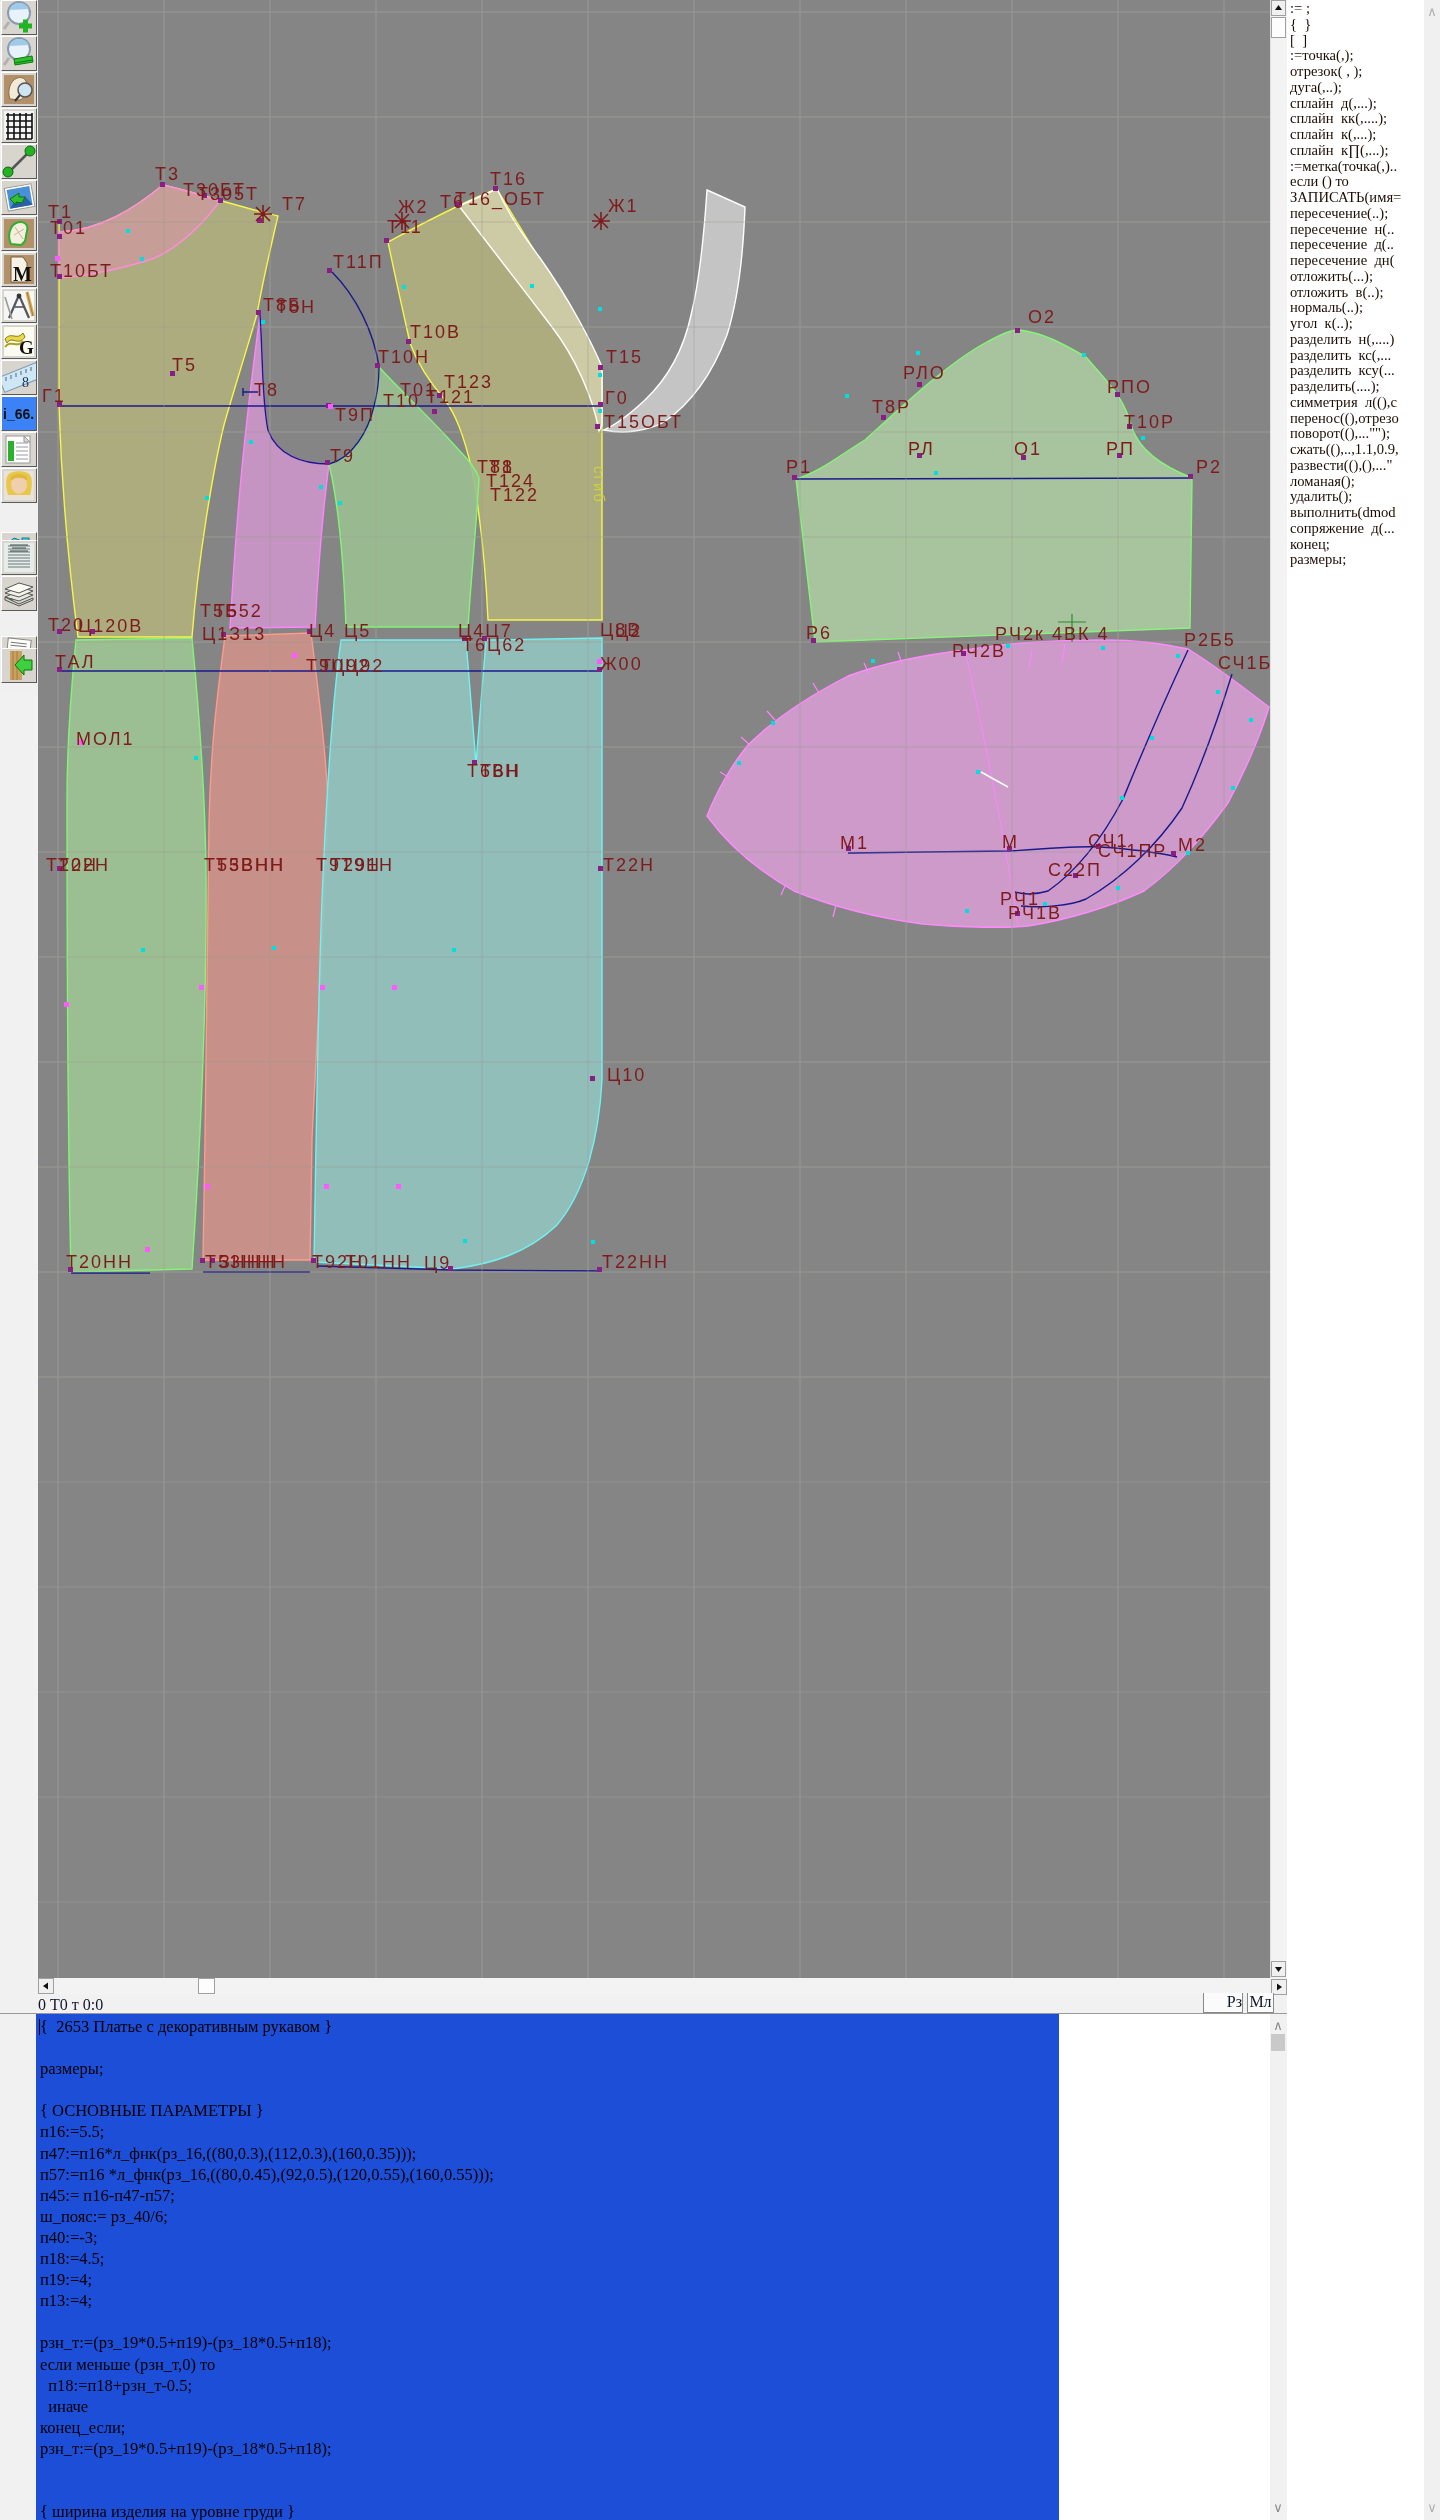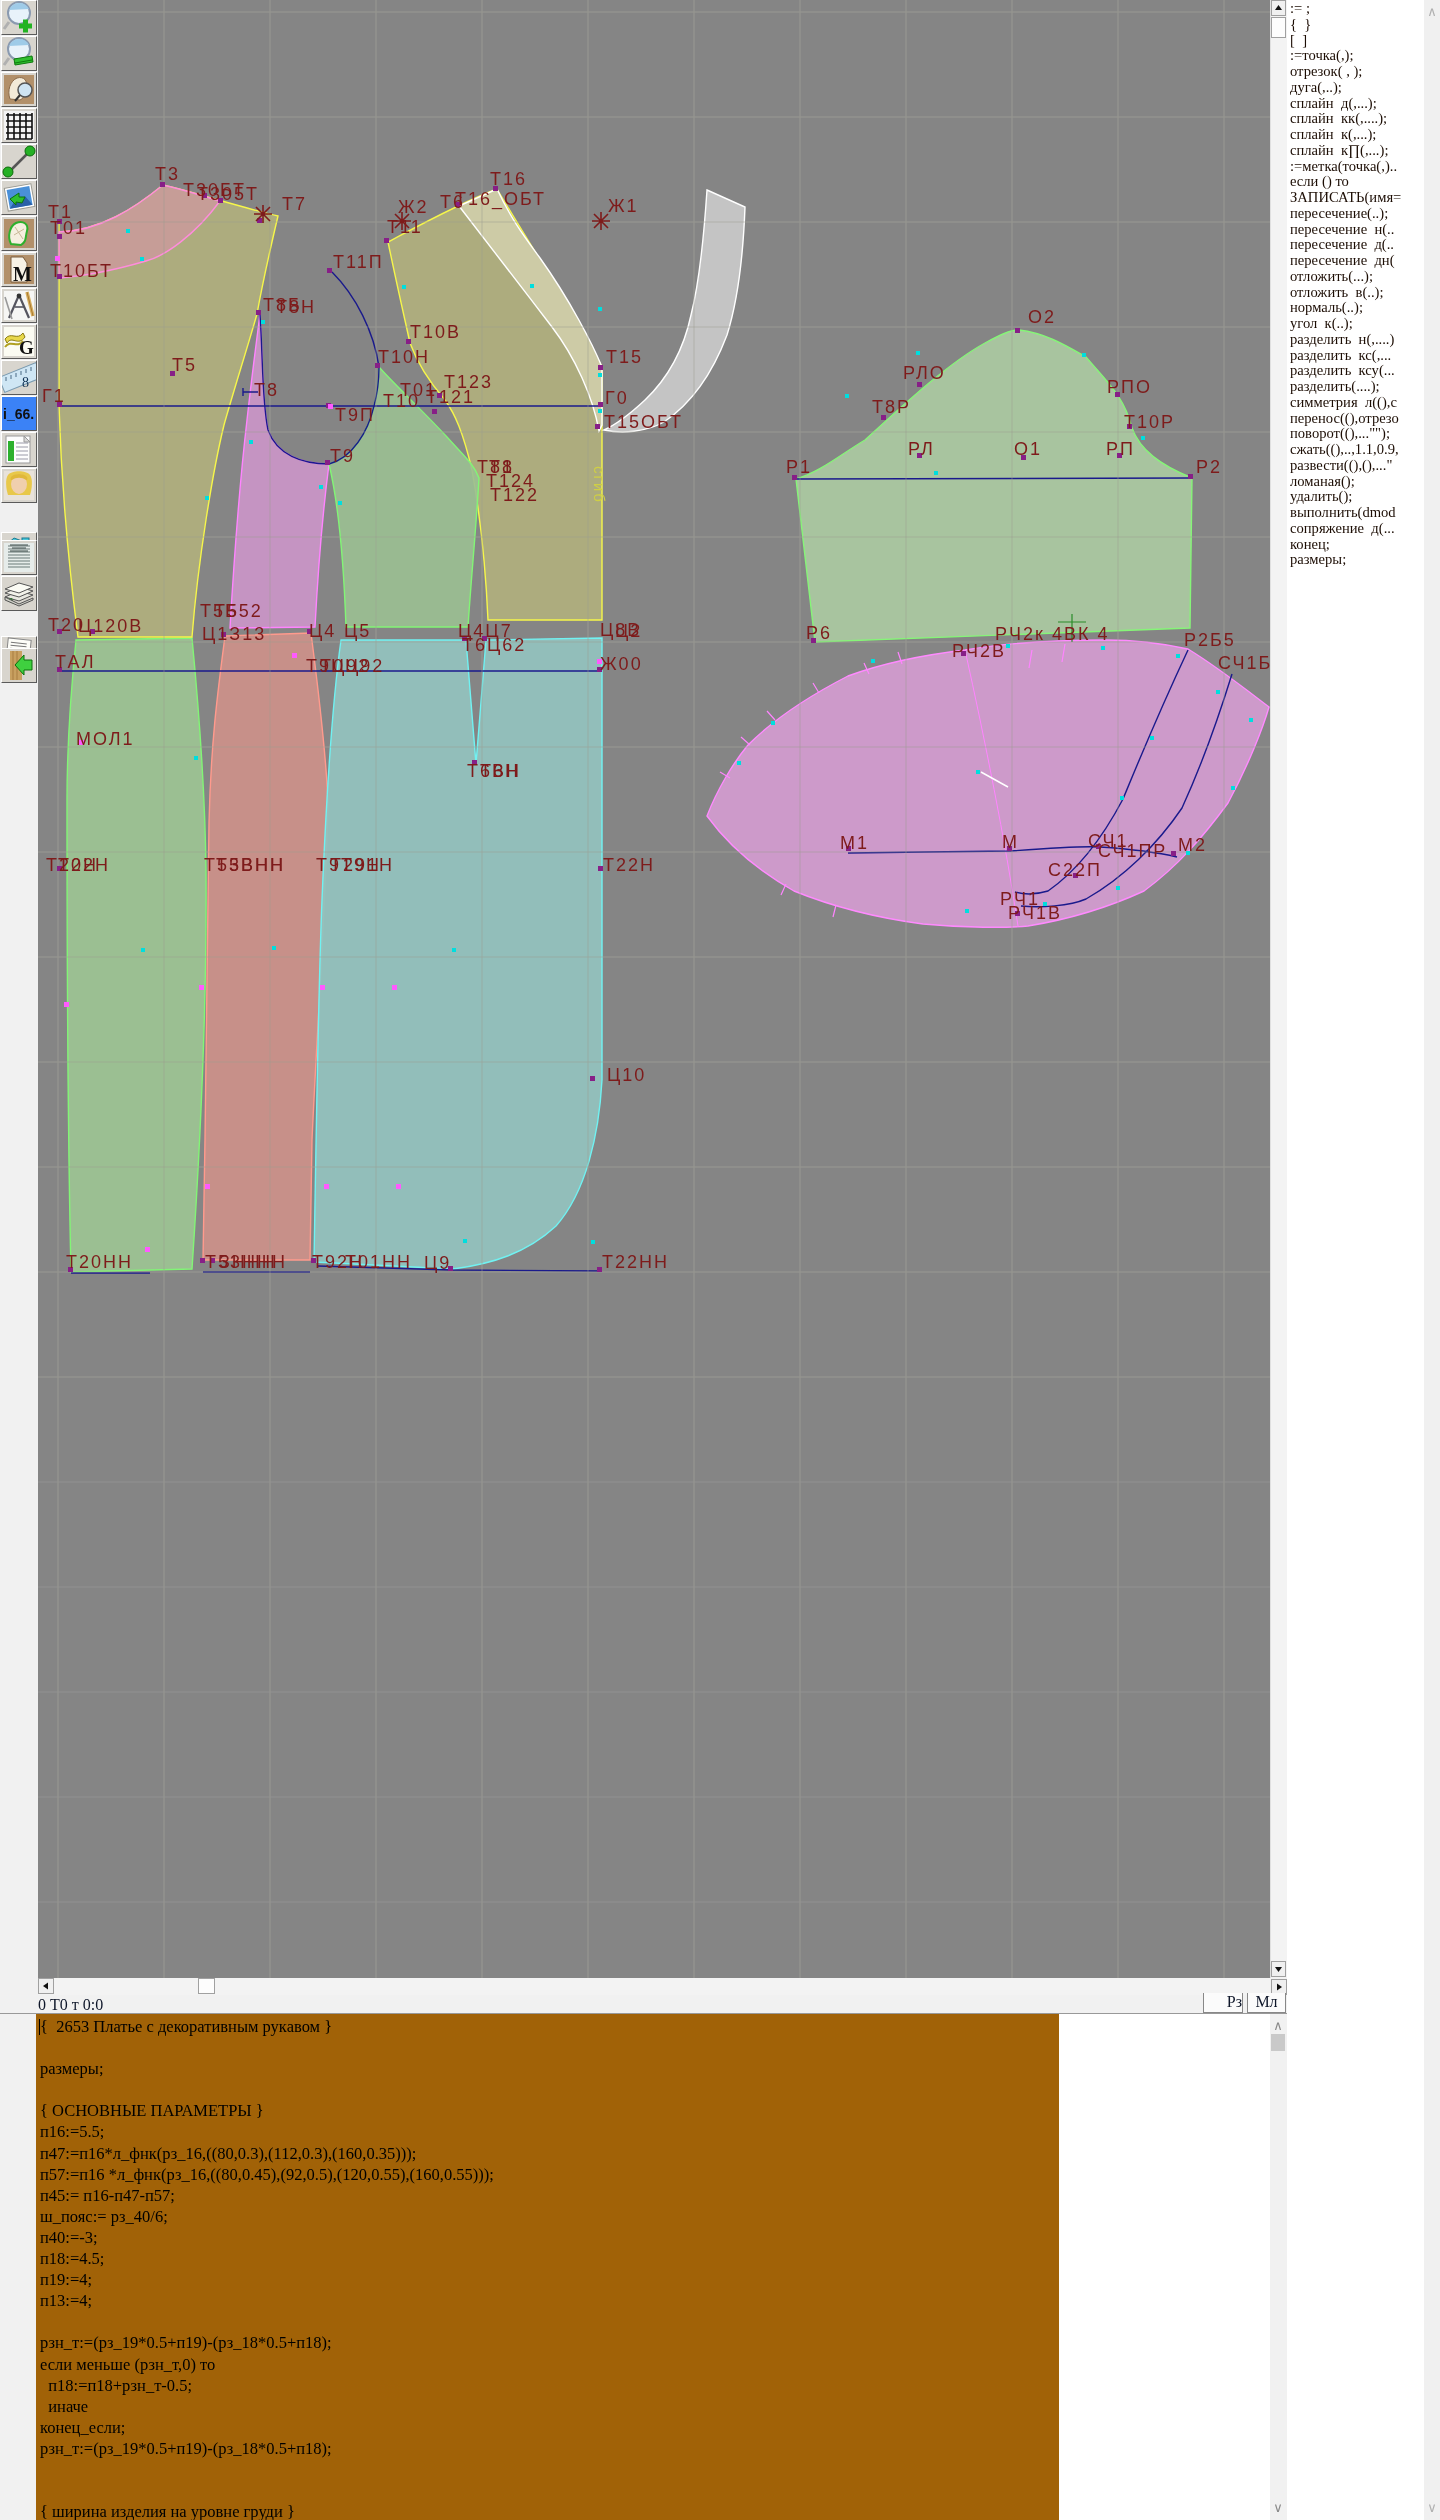--- a/index.html
+++ b/index.html
@@ -4,21 +4,21 @@
 <style>
 html,body{margin:0;padding:0;}
 body{width:1440px;height:2520px;position:relative;background:#ffffff;font-family:"Liberation Sans",sans-serif;overflow:hidden;}
 #toolbar{position:absolute;left:0;top:0;width:38px;height:690px;background:#f0f0f0;}
 .tbtn{position:absolute;left:1px;width:36px;height:35px;background:#d8d5ce;border-top:1px solid #ffffff;border-left:1px solid #ffffff;border-right:1px solid #5a5a5a;border-bottom:1px solid #5a5a5a;box-sizing:border-box;overflow:hidden;}
 #leftstrip{position:absolute;left:0;top:690px;width:38px;height:1324px;background:#f1f1f1;}
 #canvas{position:absolute;left:38px;top:0;width:1232px;height:1978px;}
 #vsb{position:absolute;left:1270px;top:0;width:17px;height:1978px;background:#f3f3f3;border-left:1px solid #e0e0e0;box-sizing:border-box;}
 #hsb{position:absolute;left:38px;top:1978px;width:1249px;height:17px;background:#f3f3f3;}
 #statusbar{position:absolute;left:0;top:1995px;width:1287px;height:19px;background:#f1f1f1;border-bottom:1px solid #999;box-sizing:border-box;font-family:"Liberation Serif",serif;font-size:16px;color:#0f172a;}
-#editor{position:absolute;left:0;top:2014px;width:1059px;height:506px;background:#a16207;}
+#editor{position:absolute;left:0;top:2014px;width:1059px;height:506px;background:#1d4ed8;}
 #editor .gut{position:absolute;left:0;top:0;width:36px;height:506px;background:#f1f1f1;}
 #edtext{position:absolute;left:40px;top:2px;font-family:"Liberation Serif",serif;font-size:16.5px;line-height:21.1px;color:#000;white-space:pre;}
 #edsb{position:absolute;left:1270px;top:2014px;width:17px;height:506px;background:#f1f1f1;}
 #rpanel{position:absolute;left:1288px;top:0;width:136px;height:2520px;background:#ffffff;overflow:hidden;}
 #rlist{position:absolute;left:2px;top:1px;font-family:"Liberation Serif",serif;font-size:14.6px;line-height:15.75px;color:#1c0d04;white-space:pre;}
 #rsb{position:absolute;left:1424px;top:0;width:16px;height:2520px;background:#f0f0f0;}
 .chev{position:absolute;left:0;width:16px;height:16px;color:#8a8a8a;font-size:13px;text-align:center;line-height:16px;font-family:"Liberation Sans",sans-serif;}
 </style>
 </head>
 <body>
@@ -472,21 +472,21 @@
 <div style="position:absolute;left:1233px;top:1px;width:16px;height:16px;background:#f0f0f0;border:1px solid #a0a0a0;box-sizing:border-box;"><svg width="14" height="14">
         <path d="M10,7 L5,3.5 V10.5 Z" fill="#111"></path>
       </svg></div>
 </div>
 
 <div id="statusbar">
     <span style="position:absolute;left:38px;top:1px">0  Т0 т 0:0</span>
 
 <div style="position:absolute;left:1203px;top:-2px;width:40px;height:20px;background:#fbfbfb;border:1px solid #888;border-top:none;box-sizing:border-box;text-align:right;">Рз</div>
 
-<div style="position:absolute;left:1247px;top:-2px;width:39px;height:20px;background:#fbfbfb;border:1px solid #888;border-top:none;box-sizing:border-box;text-align:center;">Мл</div>
+<div style="position:absolute;left:1247px;top:-2px;width:27px;height:20px;background:#fbfbfb;border:1px solid #888;border-top:none;box-sizing:border-box;text-align:center;">Мл</div>
 </div>
 
 <div id="editor">
     <div class="gut"></div>
     <div id="edtext">{  2653 Платье с декоративным рукавом }
 
 размеры;
 
 { ОСНОВНЫЕ ПАРАМЕТРЫ }
 п16:=5.5;

